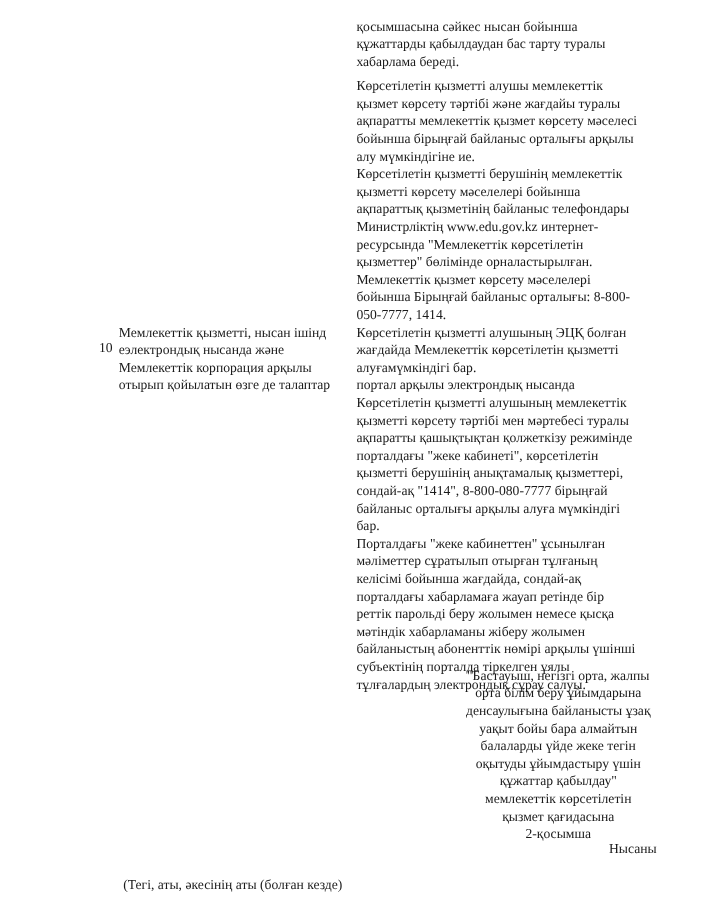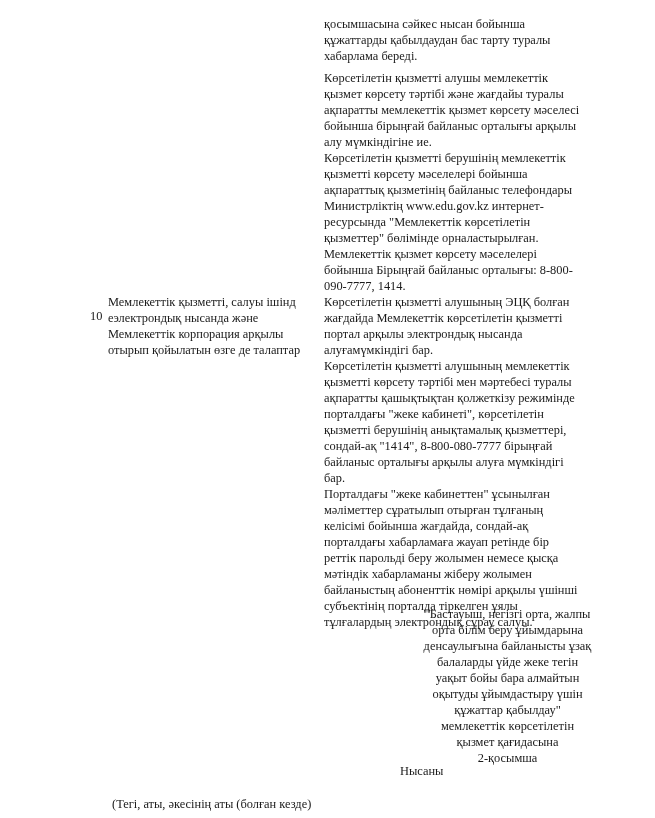--- a/index.html
+++ b/index.html
@@ -19,33 +19,33 @@
     position: absolute; left: 324px; top: 16px; width: 290px;
   }
   .para { margin: 0; font-family: Liberation Serif, serif; }
   .para.gap { margin-top: 6px; }
   .para div { height: 16px; white-space: nowrap; }
   .appendix {
     position: absolute; left: 400px; top: 606px; width: 215px; text-align: center;
   }
   .appendix div { height: 16px; white-space: nowrap; }
   .form-title {
-    position: absolute; left: 400px; top: 763px; width: 215px; text-align: left;
+    position: absolute; left: 382px; top: 763px; width: 215px; text-align: right;
   }
   .footer-caption {
     position: absolute; left: 112px; top: 796px; white-space: nowrap;
   }
 </style>
 </head>
 <body>
 
 <div class="row-num">10</div>
 
 <div class="row-label">
-  <div>Мемлекеттік қызметті, салуы ішінд</div>
+  <div>Мемлекеттік қызметті, нысан ішінд</div>
   <div>еэлектрондық нысанда және</div>
   <div>Мемлекеттік корпорация арқылы</div>
   <div>отырып қойылатын өзге де талаптар</div>
 </div>
 
 <div class="col-text">
   <div class="para" id="p0">
       <div>қосымшасына сәйкес нысан бойынша</div>
       <div>құжаттарды қабылдаудан бас тарту туралы</div>
       <div>хабарлама береді.</div>
@@ -57,25 +57,25 @@
       <div>бойынша бірыңғай байланыс орталығы арқылы</div>
       <div>алу мүмкіндігіне ие.</div>
       <div>Көрсетілетін қызметті берушінің мемлекеттік</div>
       <div>қызметті көрсету мәселелері бойынша</div>
       <div>ақпараттық қызметінің байланыс телефондары</div>
       <div>Министрліктің www.edu.gov.kz интернет-</div>
       <div>ресурсында "Мемлекеттік көрсетілетін</div>
       <div>қызметтер" бөлімінде орналастырылған.</div>
       <div>Мемлекеттік қызмет көрсету мәселелері</div>
       <div>бойынша Бірыңғай байланыс орталығы: 8-800-</div>
-      <div>090-7777, 1414.</div>
+      <div>050-7777, 1414.</div>
       <div>Көрсетілетін қызметті алушының ЭЦҚ болған</div>
       <div>жағдайда Мемлекеттік көрсетілетін қызметті</div>
+      <div>алуғамүмкіндігі бар.</div>
       <div>портал арқылы электрондық нысанда</div>
-      <div>алуғамүмкіндігі бар.</div>
       <div>Көрсетілетін қызметті алушының мемлекеттік</div>
       <div>қызметті көрсету тәртібі мен мәртебесі туралы</div>
       <div>ақпаратты қашықтықтан қолжеткізу режимінде</div>
       <div>порталдағы "жеке кабинеті", көрсетілетін</div>
       <div>қызметті берушінің анықтамалық қызметтері,</div>
       <div>сондай-ақ "1414", 8-800-080-7777 бірыңғай</div>
       <div>байланыс орталығы арқылы алуға мүмкіндігі</div>
       <div>бар.</div>
       <div>Порталдағы "жеке кабинеттен" ұсынылған</div>
       <div>мәліметтер сұратылып отырған тұлғаның</div>
@@ -86,22 +86,22 @@
       <div>байланыстың абоненттік нөмірі арқылы үшінші</div>
       <div>субъектінің порталда тіркелген ұялы</div>
       <div>тұлғалардың электрондық сұрау салуы.</div>
     </div>
 </div>
 
 <div class="appendix" id="appx">
     <div>"Бастауыш, негізгі орта, жалпы</div>
     <div>орта білім беру ұйымдарына</div>
     <div>денсаулығына байланысты ұзақ</div>
+    <div>уақыт бойы бара алмайтын</div>
     <div>балаларды үйде жеке тегін</div>
-    <div>уақыт бойы бара алмайтын</div>
     <div>оқытуды ұйымдастыру үшін</div>
     <div>құжаттар қабылдау"</div>
     <div>мемлекеттік көрсетілетін</div>
     <div>қызмет қағидасына</div>
     <div>2-қосымша</div>
   </div>
 
 <div class="form-title">Нысаны</div>
 
 <div class="footer-caption">(Тегі, аты, әкесінің аты (болған кезде)</div>

